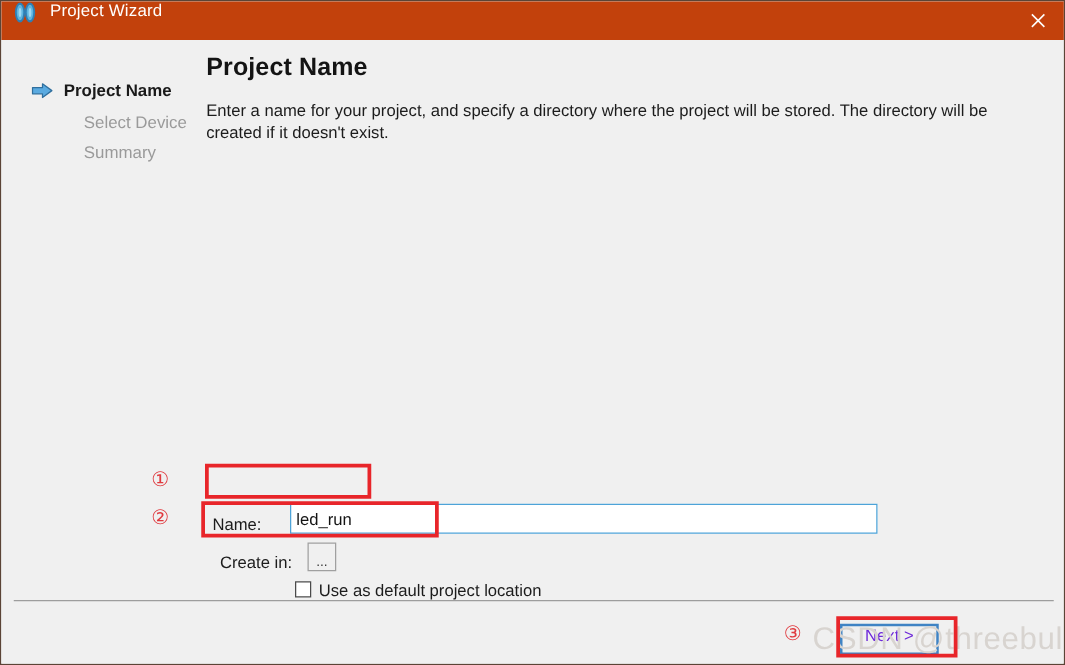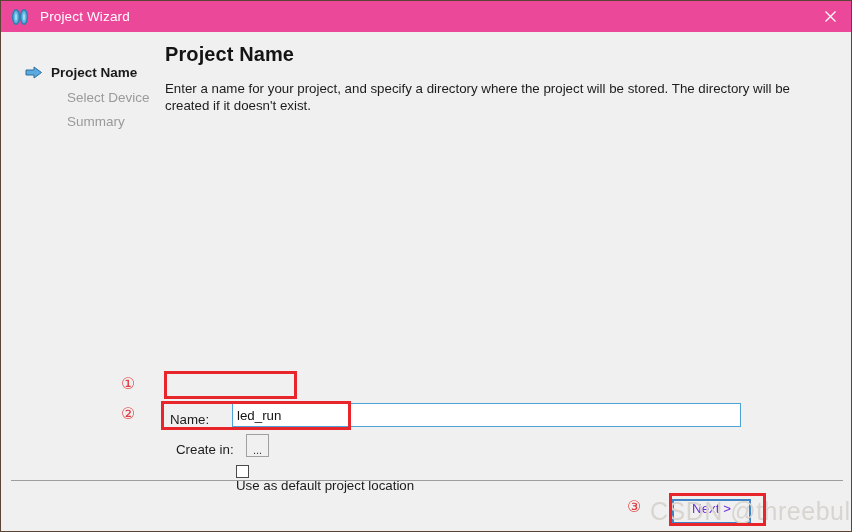--- a/index.html
+++ b/index.html
@@ -21,23 +21,22 @@
     background: #f0f0f0;
     overflow: hidden;
   }
 
   
   #titlebar {
     position: absolute;
     left: 0; top: 0;
     width: 852px;
     height: 31px;
-    background: #ec4899;
-    display: flex;
-    align-items: center;
+    background: #c2410c;
+    display: flex;
   }
   #app-logo {
     width: 20px;
     height: 18px;
     margin-left: 9px;
     margin-right: 10px;
     flex: 0 0 auto;
   }
   #title-text {
     color: #ffffff;
@@ -172,21 +171,20 @@
     justify-content: center;
     padding-bottom: 2px;
     line-height: 8px;
   }
   #default-location-row {
     position: absolute;
     left: 235px;
     top: 92px;
     display: flex;
     align-items: flex-start;
-    flex-direction: column;
   }
   #default-location-box {
     box-sizing: border-box;
     width: 13px;
     height: 13px;
     border: 1px solid #4a4a4a;
     background: #ffffff;
     margin-right: 6px;
     flex: 0 0 auto;
   }
@@ -319,21 +317,21 @@
 
     <div id="main">
       <div id="page-title">Project Name</div>
       <div id="page-desc">Enter a name for your project, and specify a directory where the project will be stored. The directory will be created if it doesn't exist.</div>
     </div>
 
     <div id="form-area">
 
       <div class="form-row" style="left:169px; top:30px;">
         <span class="form-label" style="width:62px;">Name:</span>
-        <input id="name-input" class="text-input" style="width: 509px;" type="text" value="led_run">
+        <input id="name-input" class="text-input" style="width: 470px;" type="text" value="led_run">
       </div>
 
       <div class="form-row" style="left:175px; top:60px;">
         <span class="form-label" style="width:62px;">Create in:</span>
         <div id="browse-button" style="margin-left:8px;">
           <span>...</span>
         </div>
       </div>
 
       <div id="default-location-row">

